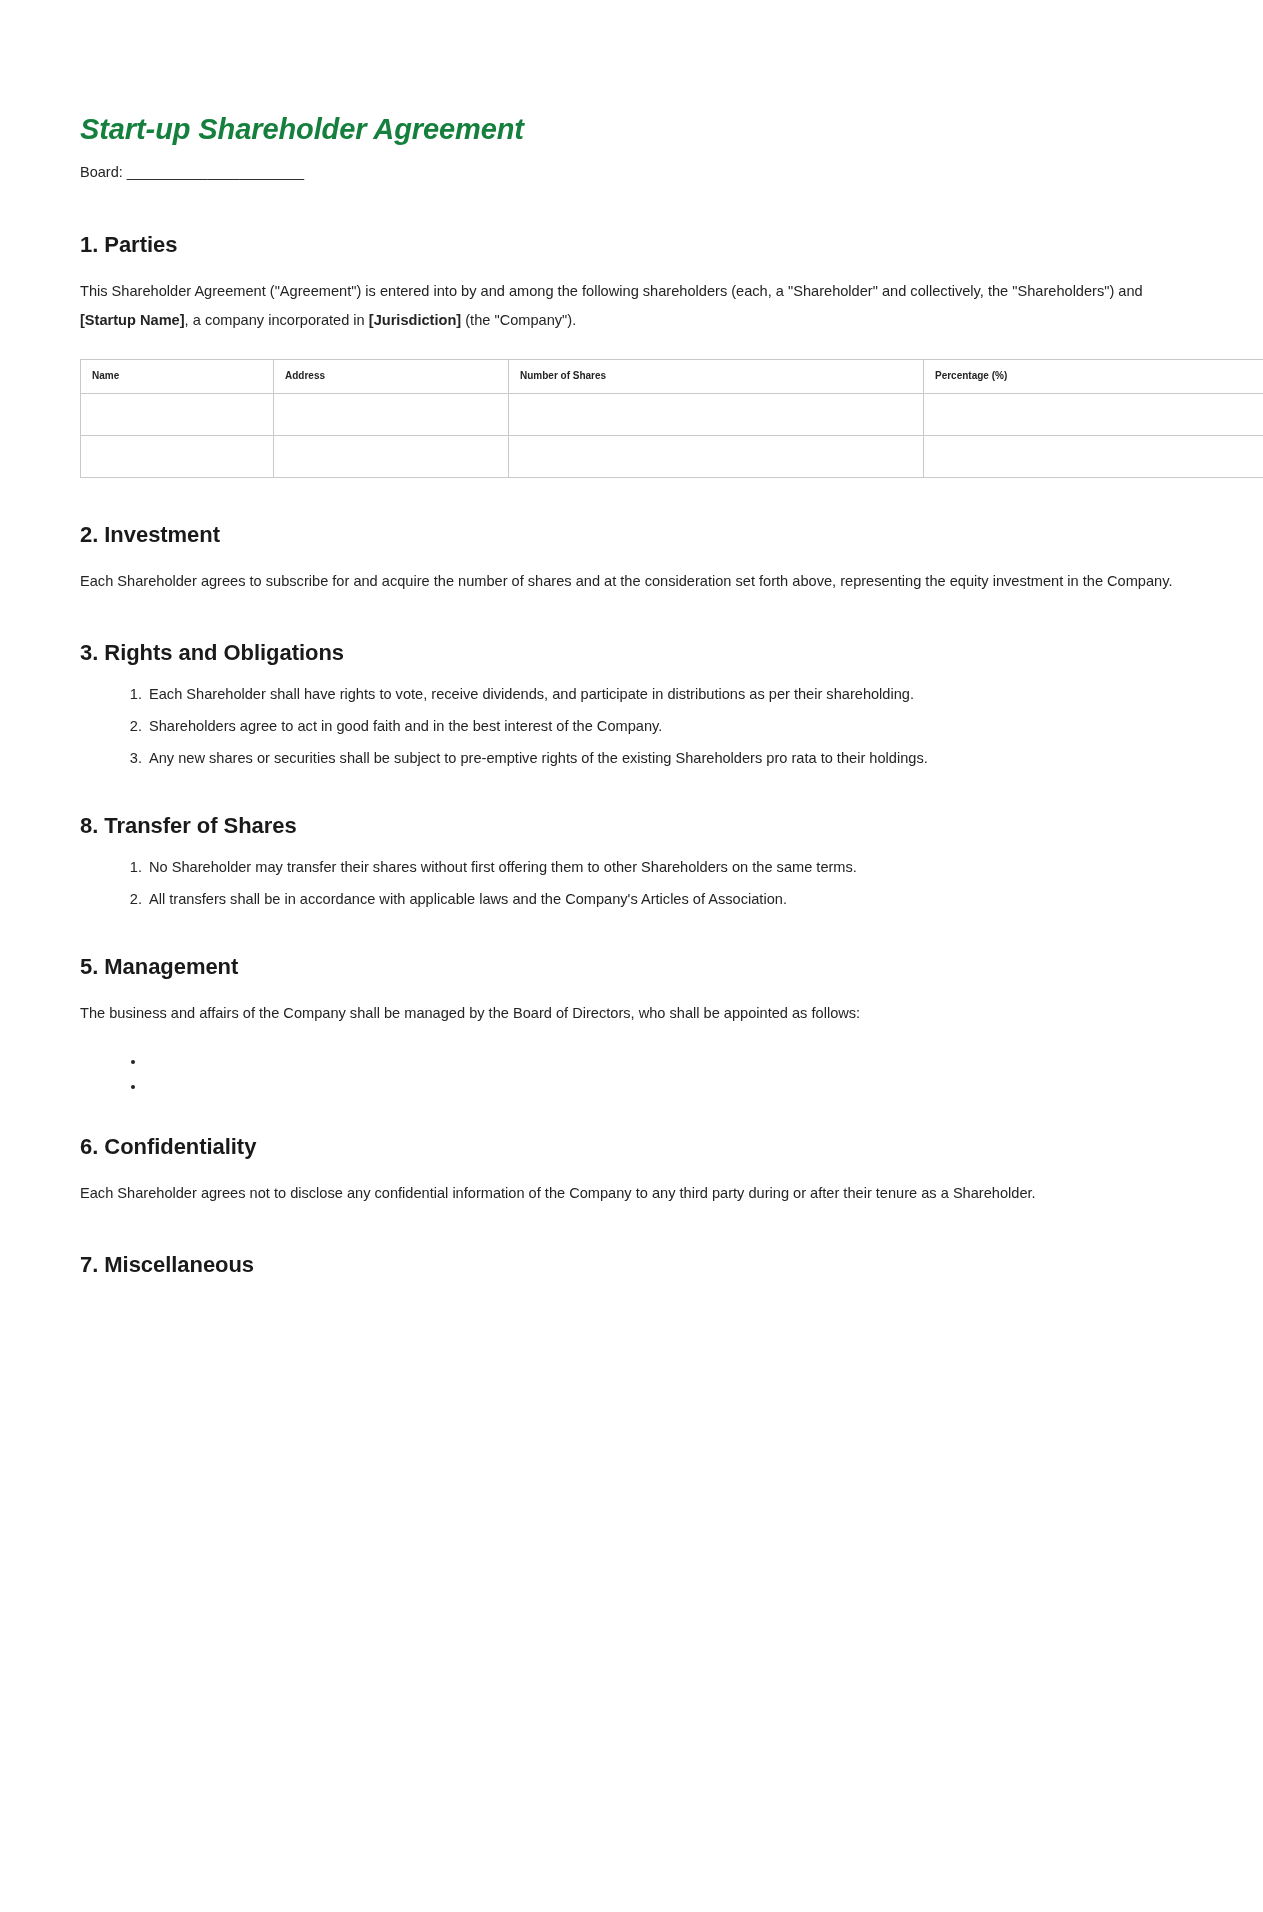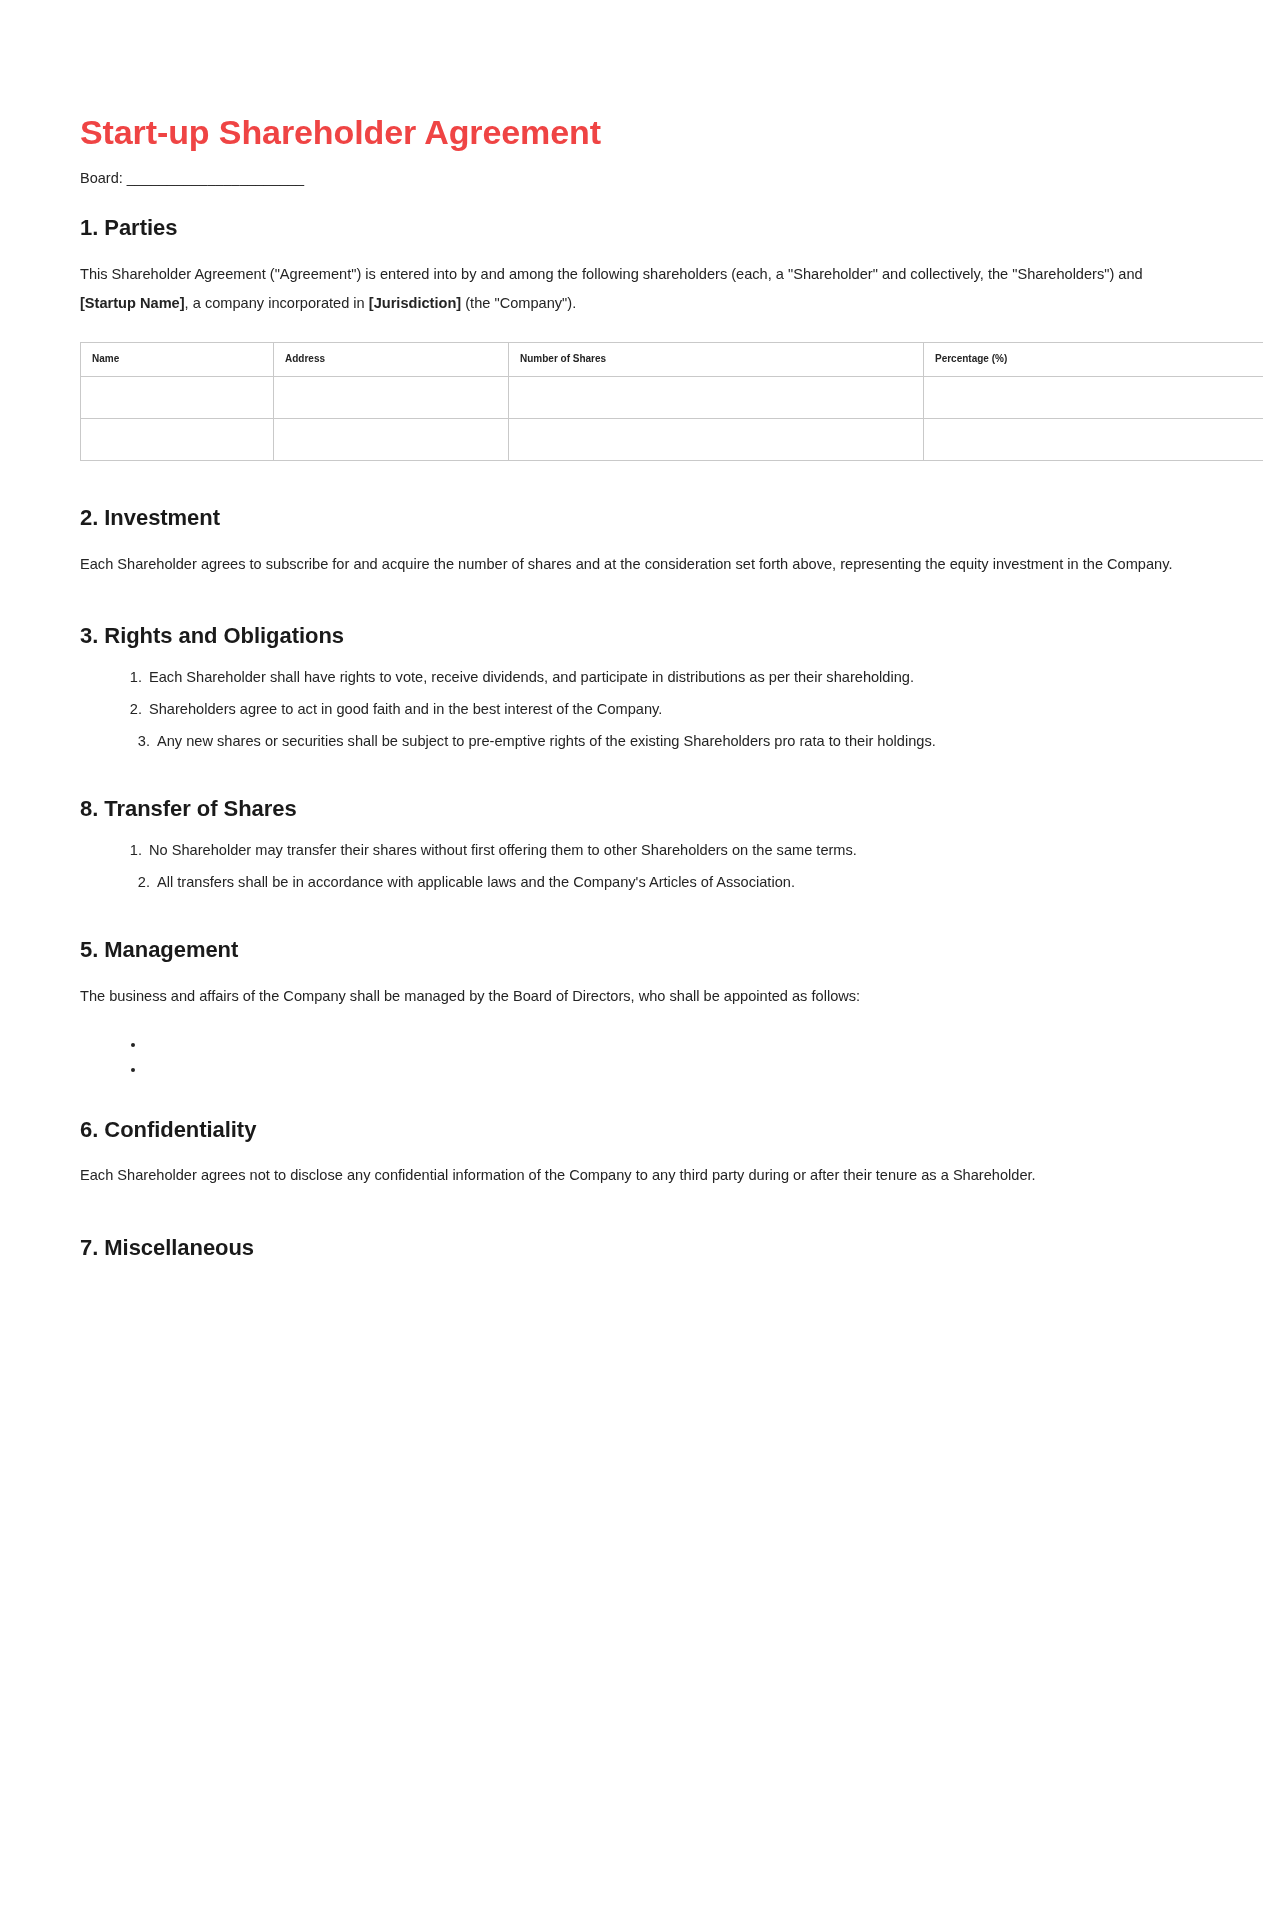--- a/index.html
+++ b/index.html
@@ -29,43 +29,44 @@
     width: 1263px;
     height: 1318px;
     overflow: hidden;
   }
   .doc-body {
     padding: 112px 63px 0 80px;
     box-sizing: border-box;
     width: 1263px;
   }
   h1.doc-title {
-    font-size: 34px;
+    font-size: 29px;
     font-weight: 600;
     line-height: 1.18;
-    color: #ef4444;
+    color: #15803d;
     margin: 0 0 0 0;
     letter-spacing: -0.1px;
+    font-style: italic;
   }
   .date-line {
     font-size: 14.5px;
     line-height: 1.6;
     color: #242424;
     margin: 15px 0 0 0;
     white-space: pre;
   }
   h2.sec-title {
     font-size: 22px;
     font-weight: 600;
     color: #1a1a1a;
     line-height: 1.3;
     margin: 43px 0 0 0;
     letter-spacing: -0.05px;
   }
-  h2.sec-title.first { margin-top: 24px; }
+  h2.sec-title.first { margin-top: 47px; }
   p.body-text {
     font-size: 14.6px;
     line-height: 2.0;
     color: #242424;
     margin: 17px 0 0 0;
     max-width: 1122px;
   }
   
   table.parties-table {
     border-collapse: collapse;
@@ -101,21 +102,21 @@
     padding-left: 66px;
     list-style-position: outside;
   }
   ol.num-list li {
     font-size: 14.6px;
     line-height: 1.45;
     color: #242424;
     margin-bottom: 11px;
     padding-left: 3px;
   }
-  ol.num-list li:last-child { margin-bottom: 0; margin-left: 8px; }
+  ol.num-list li:last-child { margin-bottom: 0; }
 
   ul.bullet-list {
     margin: 23px 0 0 0;
     padding-left: 66px;
     list-style-position: outside;
     list-style-type: disc;
   }
   ul.bullet-list li {
     font-size: 14.6px;
     line-height: 1.45;

